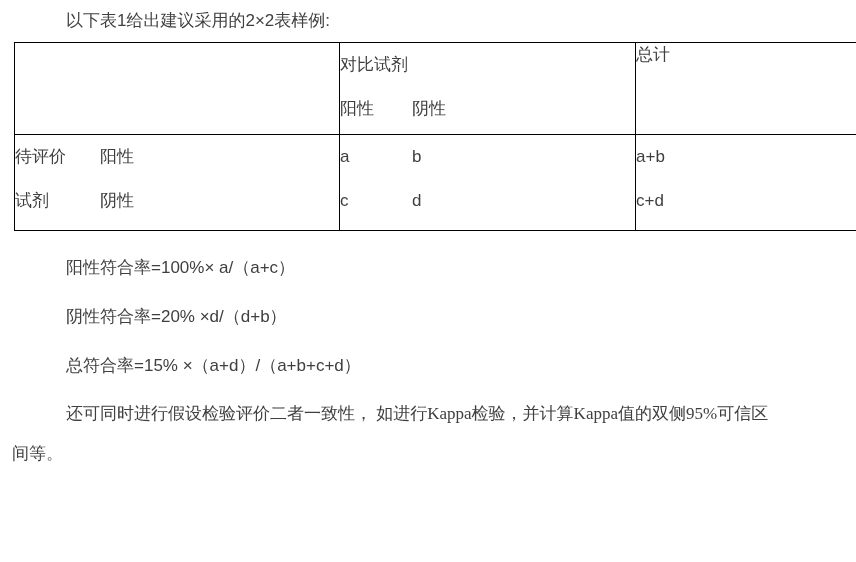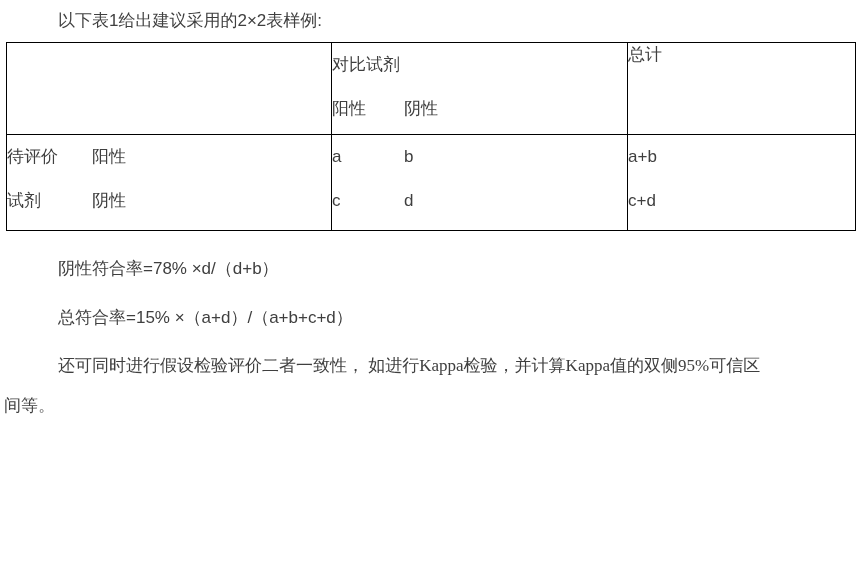--- a/index.html
+++ b/index.html
@@ -9,21 +9,21 @@
   }
   body {
     width: 856px;
     height: 562px;
     overflow: hidden;
     font-family: "Liberation Sans", sans-serif;
     font-size: 17px;
     color: #3f3f3f;
   }
   .doc {
-    padding: 0 4px;
+    padding: 0 12px;
   }
   .para {
     margin: 0;
     line-height: 23px;
     white-space: pre-wrap;
   }
   .indent { text-indent: 54px; }
   .intro   { margin-top: 9px; }
   .caption { margin-top: 22px; }
 
@@ -90,19 +90,20 @@
         <div class="cellline"><span class="pair-a w2">c</span><span>d</span></div>
       </td>
       <td class="c3 cellpad-d">
         <div class="cellline">a+b</div>
         <div class="cellline">c+d</div>
       </td>
     </tr>
   </tbody>
     </table>
 
-  <p class="para indent formula">阴性符合率=78% ×d/（d+b）</p>
+  <p class="para indent formula first">阳性符合率=100%× a/（a+c）</p>
+  <p class="para indent formula">阴性符合率=20% ×d/（d+b）</p>
   <p class="para indent formula">总符合率=15% ×（a+d）/（a+b+c+d）</p>
 
   <p class="para indent close1">还可同时进行假设检验评价二者一致性， 如进行Kappa检验，并计算Kappa值的双侧95%可信区</p>
   <p class="para close2">间等。</p>
 
 </div>
 
 </body></html>

